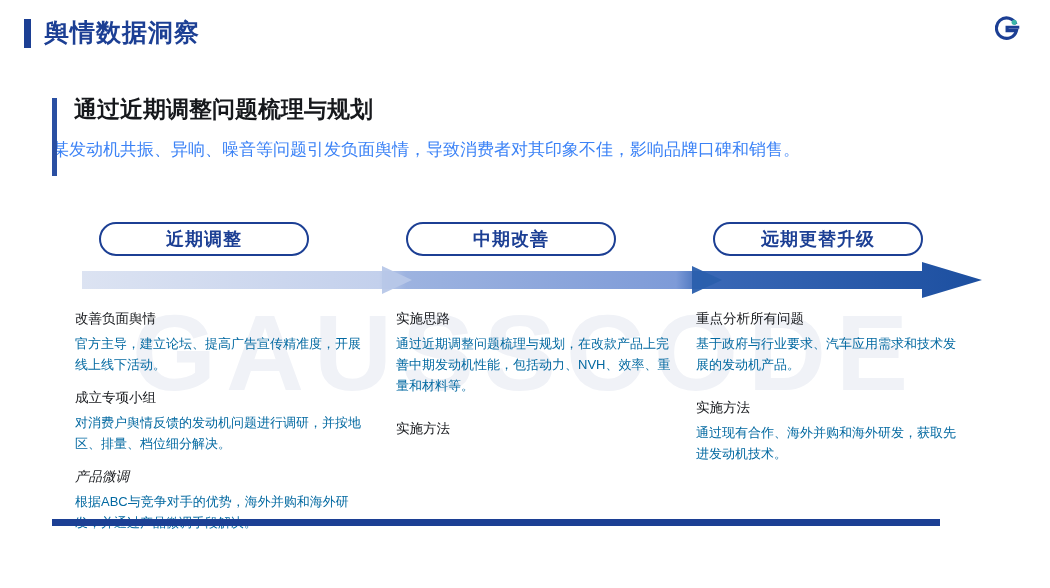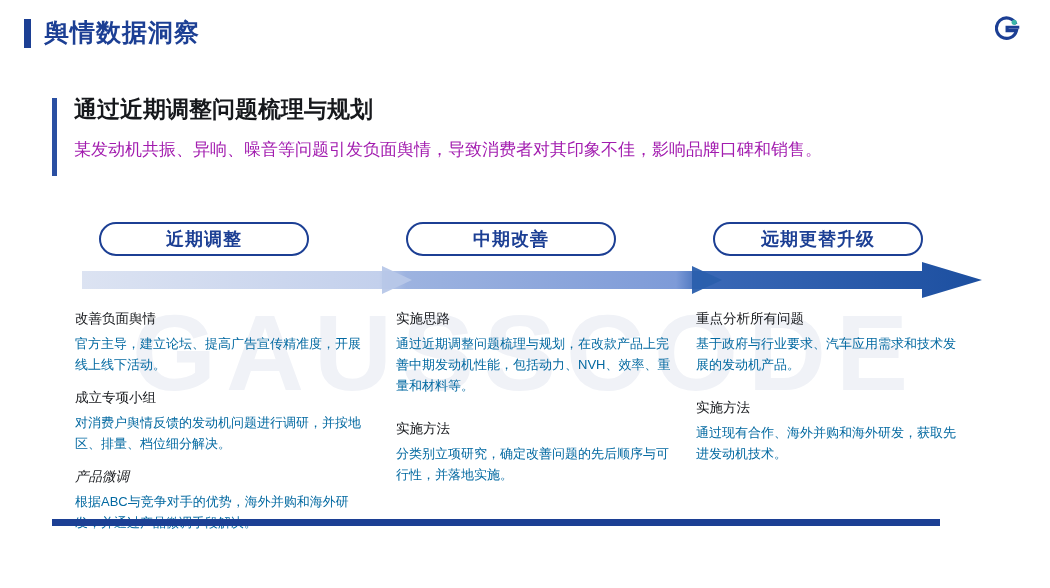--- a/index.html
+++ b/index.html
@@ -96,24 +96,23 @@
     background: #2a4fa2;
   }
   .intro-title {
     margin-left: 22px;
     font-size: 23px;
     font-weight: bold;
     color: #16181c;
     line-height: 34px;
   }
   .intro-sub {
-    margin-left: 22px;
     margin-top: 11px;
     font-size: 17px;
-    color: #a21caf;
+    color: #3b82f6;
     line-height: 26px;
   }
 
   
   .pills {
     position: absolute;
     left: 0; top: 222px;
     width: 1050px; height: 38px;
     z-index: 2;
   }
@@ -252,21 +251,20 @@
       </div>
     </div>
 
     <div class="col col-2">
       <div class="sec" style="margin-bottom:22px;">
         <div class="sec-title">实施思路</div>
         <div class="sec-body">通过近期调整问题梳理与规划，在改款产品上完善中期发动机性能，包括动力、NVH、效率、重量和材料等。</div>
       </div>
       <div class="sec">
         <div class="sec-title">实施方法</div>
-        <div class="sec-body">分类别立项研究，确定改善问题的先后顺序与可行性，并落地实施。</div>
       </div>
     </div>
 
     <div class="col col-3">
       <div class="sec" style="margin-bottom:22px;">
         <div class="sec-title">重点分析所有问题</div>
         <div class="sec-body">基于政府与行业要求、汽车应用需求和技术发展的发动机产品。</div>
       </div>
       <div class="sec">
         <div class="sec-title">实施方法</div>

